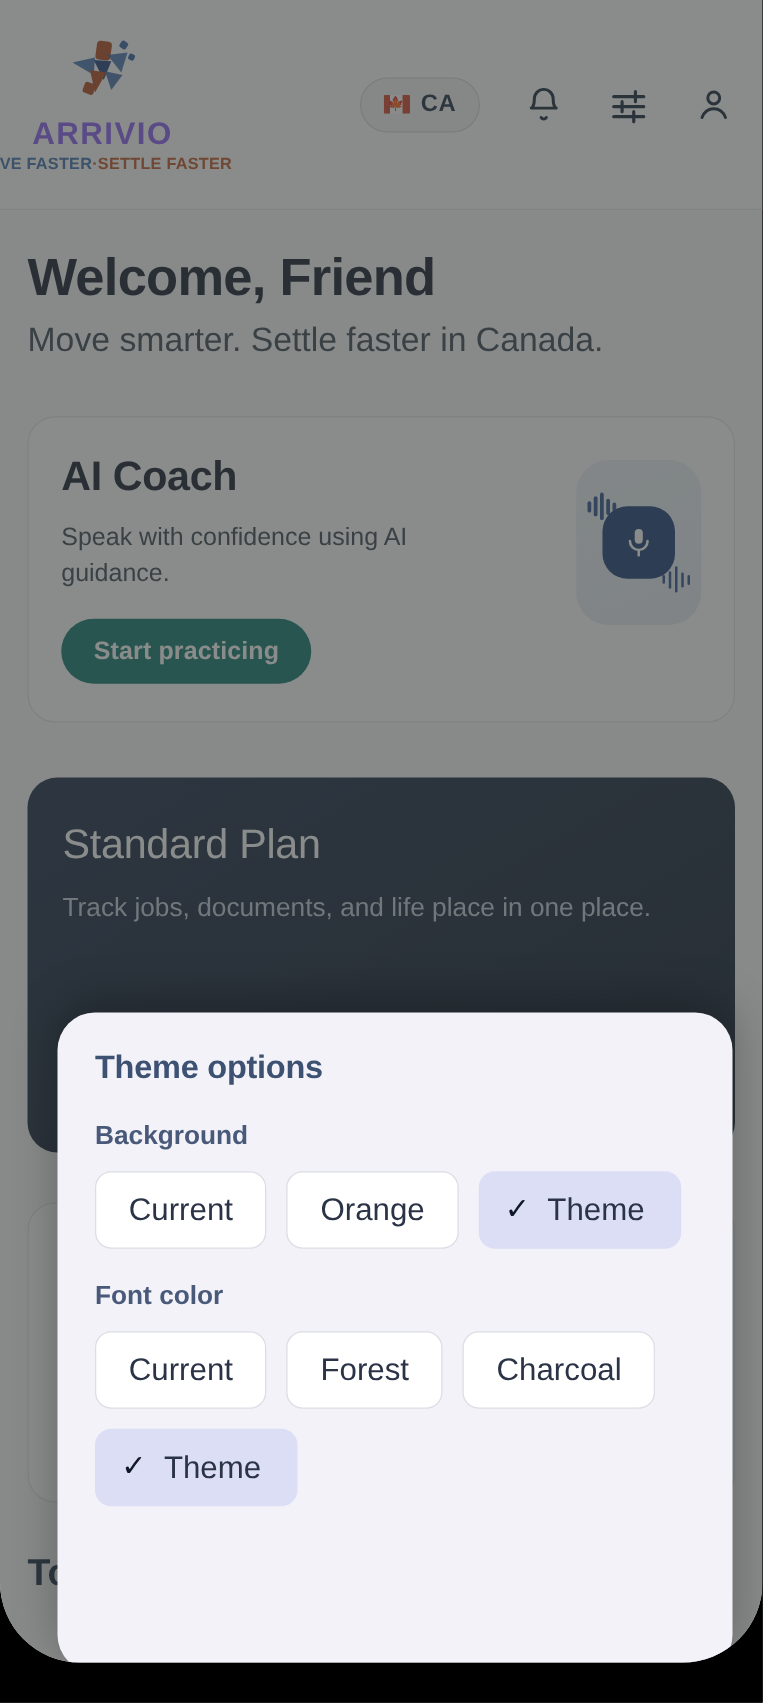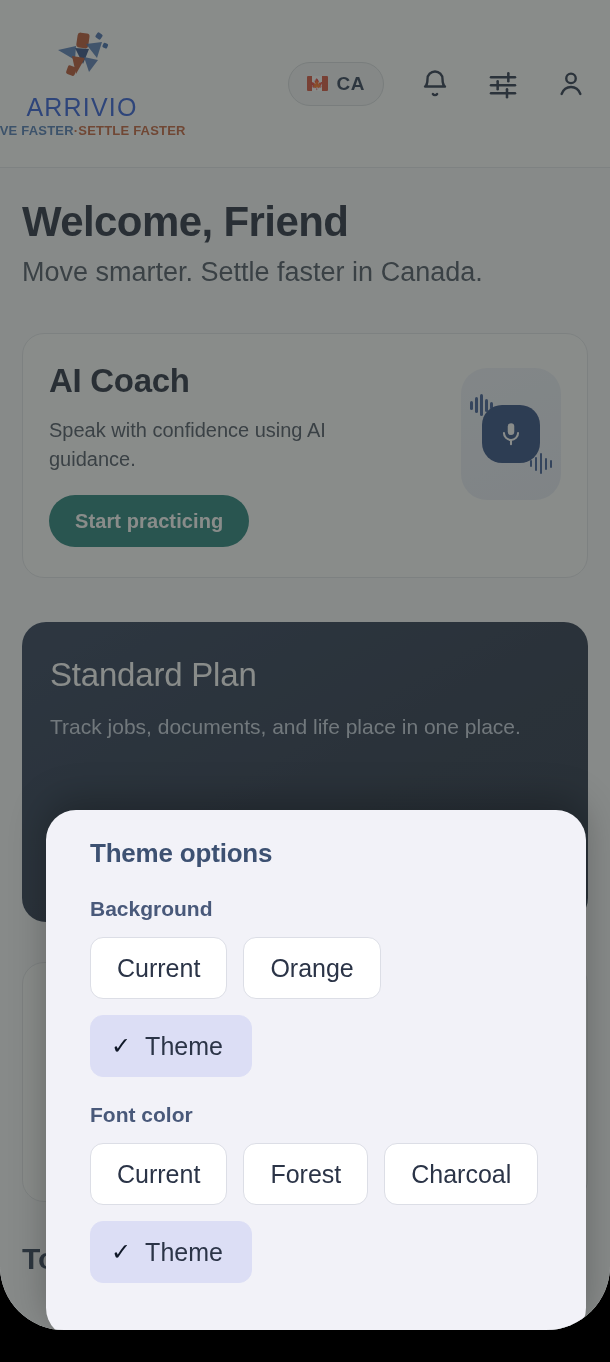--- a/index.html
+++ b/index.html
@@ -54,22 +54,22 @@
     width: 128px;
     flex: 0 0 auto;
   }
   .brand-mark {
     width: 58px; height: 52px;
     position: relative;
   }
   .wordmark {
     font-size: 25px;
     letter-spacing: 1.2px;
-    color: #1d4ed8;
-    font-weight: 400;
+    color: #8b5cf6;
+    font-weight: 700;
     line-height: 1;
     margin-top: 13px;
   }
   .tagline {
     font-size: 13px;
     font-weight: 700;
     letter-spacing: 0.2px;
     line-height: 1;
     margin-top: 4px;
     color: #3f6fb0;
@@ -278,21 +278,21 @@
     left: 46px;
     top: 810px;
     width: 540px;
     height: 528px;
     background: #f2f2f8;
     border-top-left-radius: 30px;
     border-top-right-radius: 30px;
     border-bottom-left-radius: 30px;
     border-bottom-right-radius: 30px;
     box-shadow: 0 -10px 36px rgba(0,0,0,0.26);
-    padding: 28px 30px 0 44px;
+    padding: 28px 30px 0 30px;
     box-sizing: border-box;
     overflow: hidden;
   }
   .sheet-title {
     font-size: 26px;
     font-weight: 700;
     color: #3d5172;
     margin: 0 0 28px 0;
     letter-spacing: -0.2px;
   }

